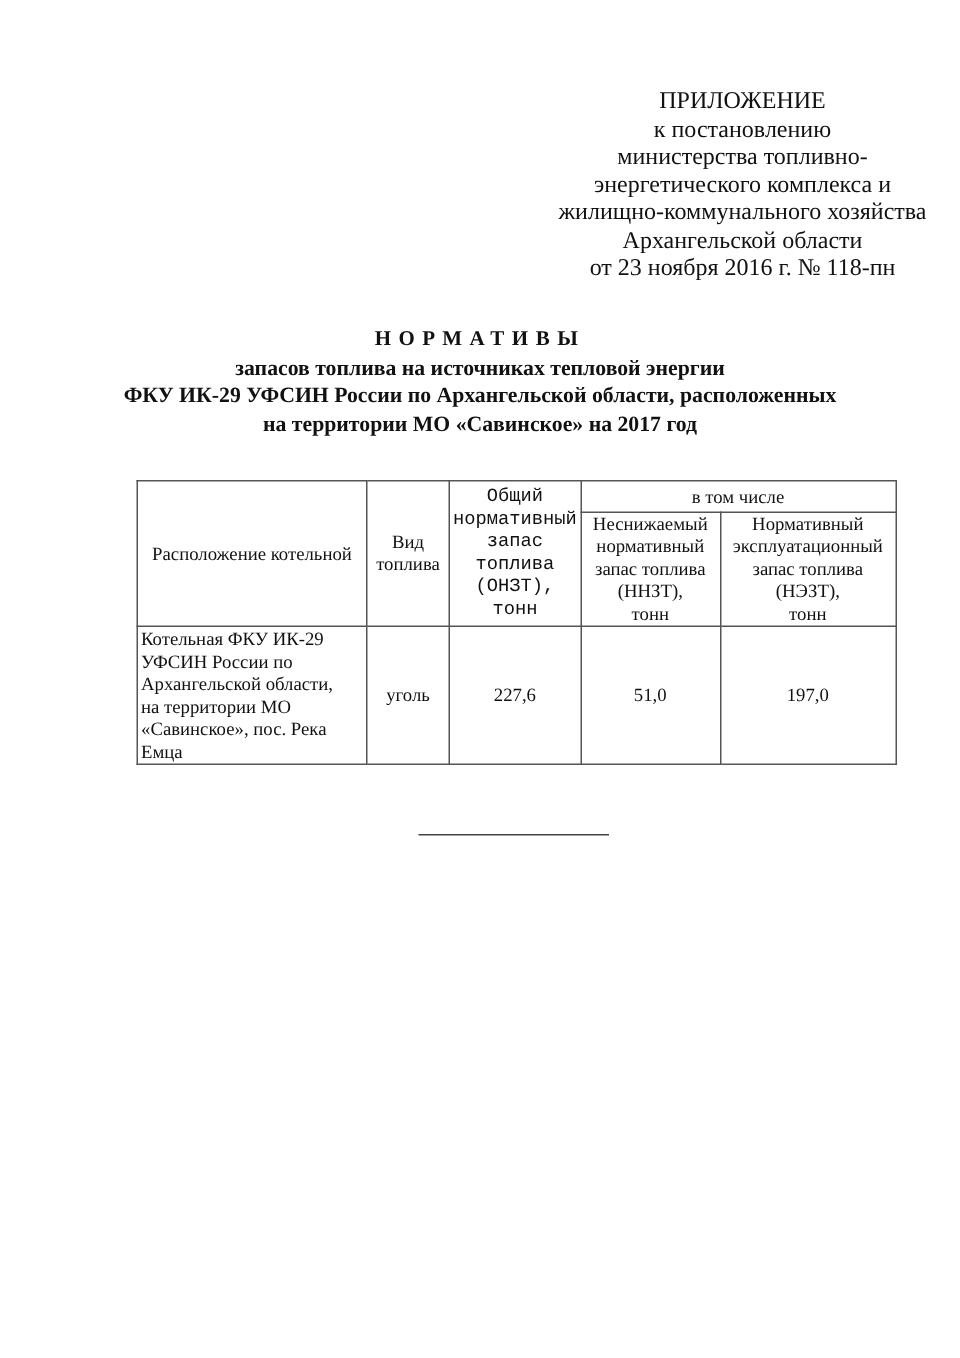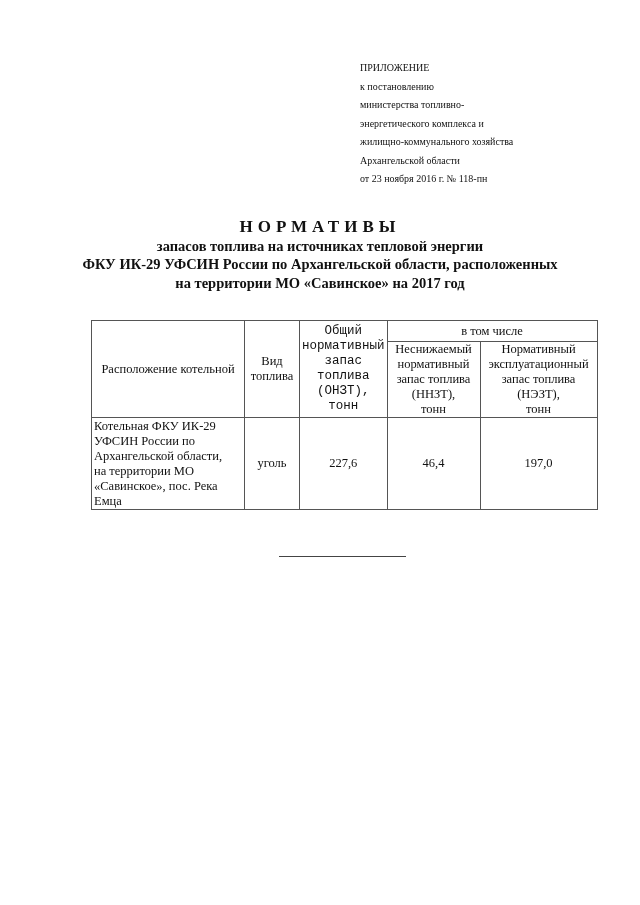--- a/index.html
+++ b/index.html
@@ -1,23 +1,23 @@
 <!DOCTYPE html>
 <html><head>
 <meta charset="utf-8">
 <style>
   html, body { margin: 0; padding: 0; background: #ffffff; }
   body { width: 640px; height: 905px; position: relative; overflow: hidden;
          font-family: "Liberation Serif", serif; color: #111; }
-  .appendix { position: absolute; left: 360px; top: 59px; width: 270px; 
-              font-size: 10px; line-height: 18.5px; }
+  .appendix { position: absolute; left: 360px; top: 59px; width: 270px; text-align: center;
+              font-size: 16px; line-height: 18.5px; }
   .appendix div { white-space: nowrap; }
   .title-block { position: absolute; left: 60px; top: 218px; width: 520px; text-align: center;
                  font-weight: bold; font-size: 14.5px; line-height: 18.5px; }
-  .title-block .spaced { letter-spacing: 5px; font-size: 17px; }
+  .title-block .spaced { letter-spacing: 5px; font-size: 14px; }
   .title-block div { white-space: nowrap; }
   table.norms { position: absolute; left: 91px; top: 320px; border-collapse: collapse;
                 font-size: 12.5px; line-height: 15px; }
   table.norms td { border: 1px solid #555; text-align: center; vertical-align: middle; padding: 0 2px; }
   .col1 { width: 148px; font-family: Liberation Serif, serif; }
   .col2 { width: 50px; }
   .col3 { width: 79px; font-family: Liberation Mono, monospace; }
   .col4 { width: 88px; }
   .col5 { width: 112px; }
   .row-top td { height: 20px; }
@@ -85,19 +85,19 @@
     <td class="left">
       <span>Котельная ФКУ ИК-29</span><br>
       <span>УФСИН России по</span><br>
       <span>Архангельской области,</span><br>
       <span>на территории МО</span><br>
       <span>«Савинское», пос. Река</span><br>
       <span>Емца</span>
     </td>
     <td>уголь</td>
     <td>227,6</td>
-    <td>46,4</td>
+    <td>51,0</td>
     <td>197,0</td>
   </tr>
 </tbody>
   </table>
 
 <div class="signline"></div>
 
 </body></html>

